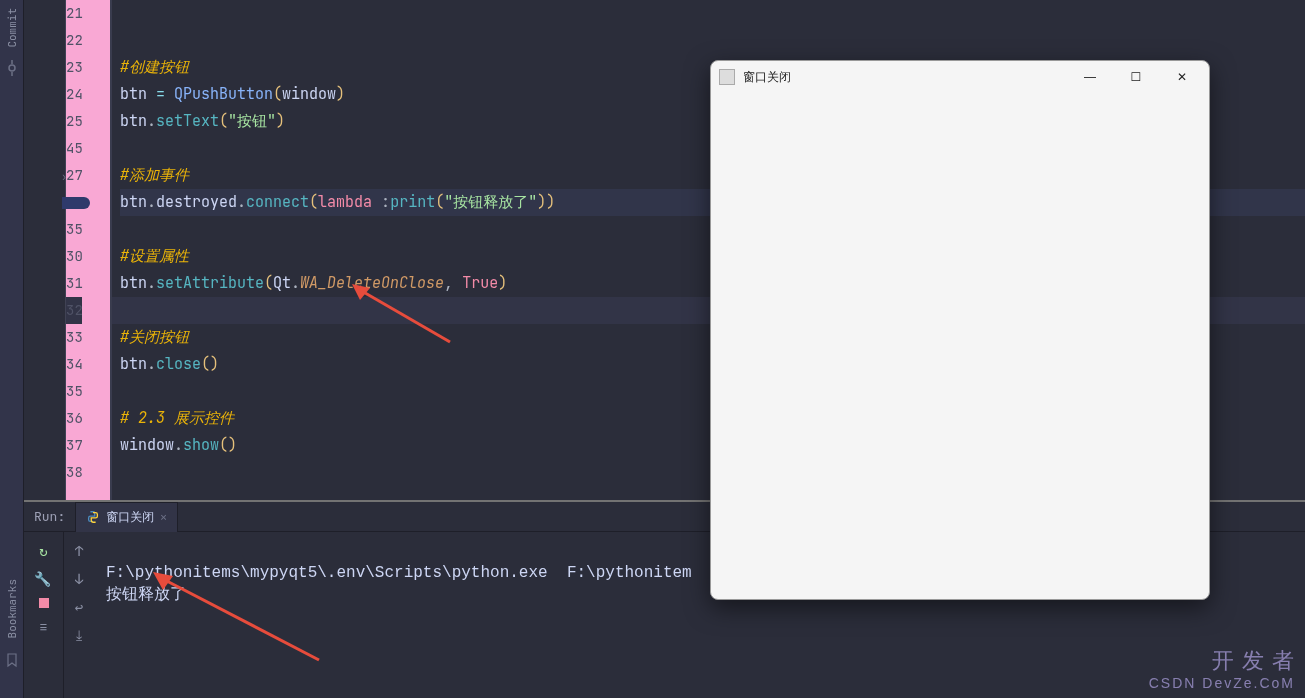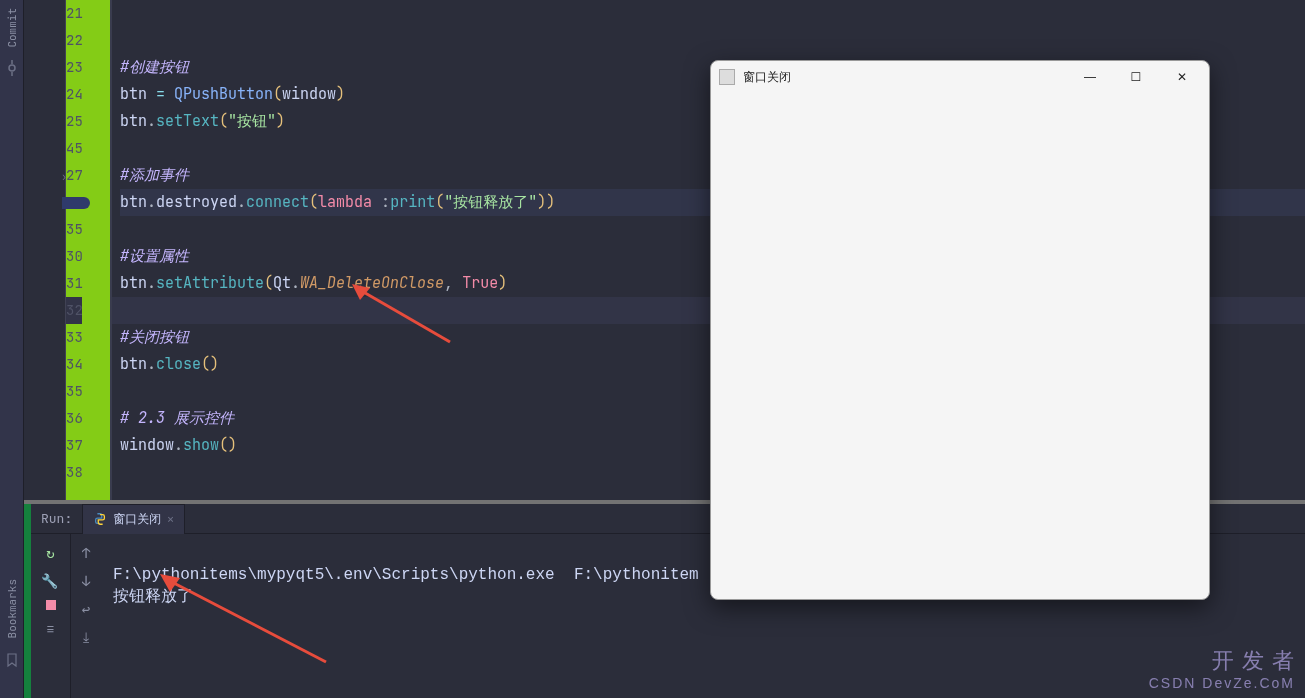--- a/index.html
+++ b/index.html
@@ -49,21 +49,21 @@
   }
   .fold-arrow {
     position: absolute;
     left: 40px;
     font-size: 10px;
     color: #6c7086;
     transform: translateX(-50%);
   }
   .gutter {
     width: 44px;
-    background: #84cc16;
+    background: #f9a8d4;
     text-align: right;
     padding-right: 28px;
     color: #4f5266;
     font-size: 14px;
     line-height: 27px;
     user-select: none;
   }
   .code-area {
     flex: 1;
     position: relative;
@@ -73,43 +73,42 @@
   .code-line {
     height: 27px;
     line-height: 27px;
     white-space: pre;
     font-size: 15px;
   }
   .line-hl { background: #323447; margin-left: -8px; padding-left: 8px; margin-right: 0;}
   .line-bp { background: rgba(60,65,100,0.4); position:relative;}
   .gutter .hl { background: #323447; display:block; width:100%; height:27px; margin-right:-10px; padding-right:10px;}
   .bp-mark { position:absolute; left:-58px; top:8px; width:28px; height:12px; background:#2f3a6b; border-radius:0 6px 6px 0;}
-  .c-comment { color: #c4b5fd; font-style: italic; }
+  .c-comment { color: #eab308; font-style: italic; }
   .c-var { color: #cdd6f4; }
   .c-op { color: #89dceb; }
   .c-class { color: #89b4fa; }
   .c-method { color: #56b6c2; }
   .c-paren { color: #e5c07b; }
   .c-string { color: #a6e3a1; }
   .c-keyword { color: #f38ba8; }
   .c-dot { color: #abb2bf; }
   .c-attr { color: #d19a66; font-style: italic;}
   .arrow-red {
     position: absolute;
     pointer-events: none;
   }
   .run-panel {
     position: absolute;
     left: 24px; right: 0;
     top: 500px; bottom: 0;
     background: #15803d;
-    border-top: 4px solid #737373;
+    border-top: 2px solid #737373;
     display: flex;
     flex-direction: column;
-    padding-left: 7px;
   }
   .run-tabs {
     height: 30px;
     background: #2b2d3a;
     display: flex;
     align-items: center;
     border-bottom: 1px solid #1e1f29;
   }
   .run-label {
     padding: 0 10px;

